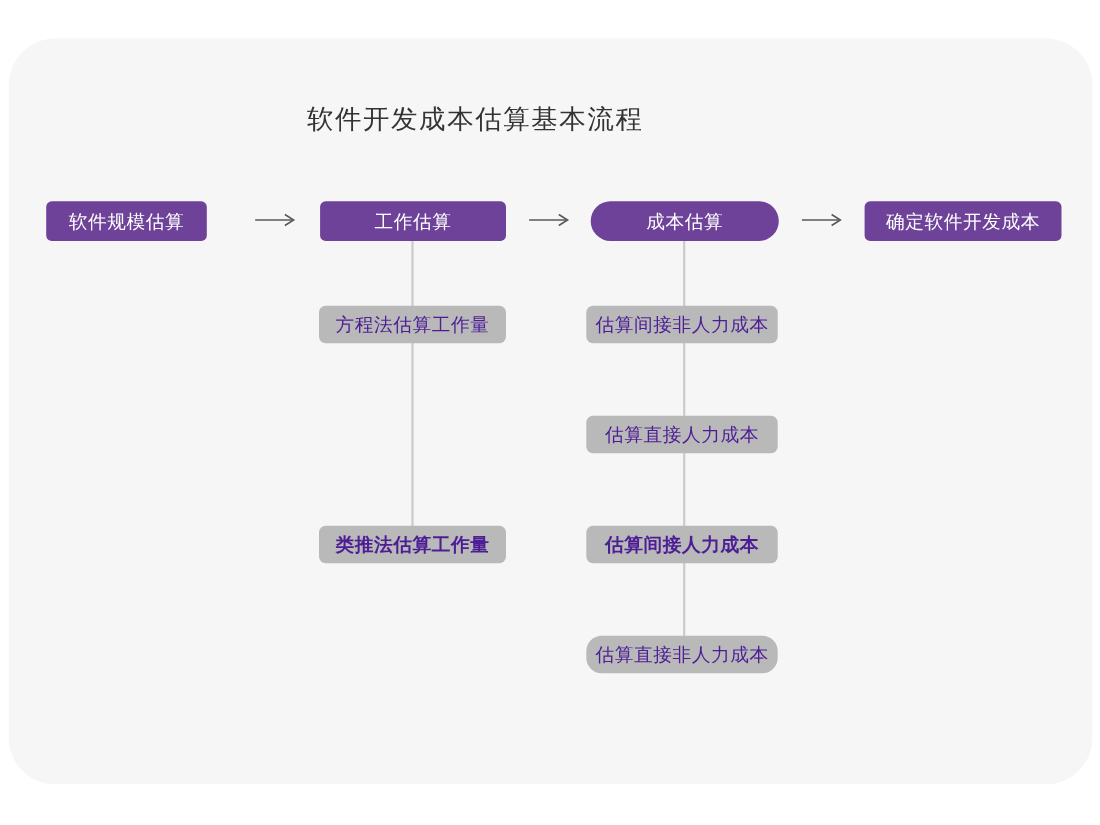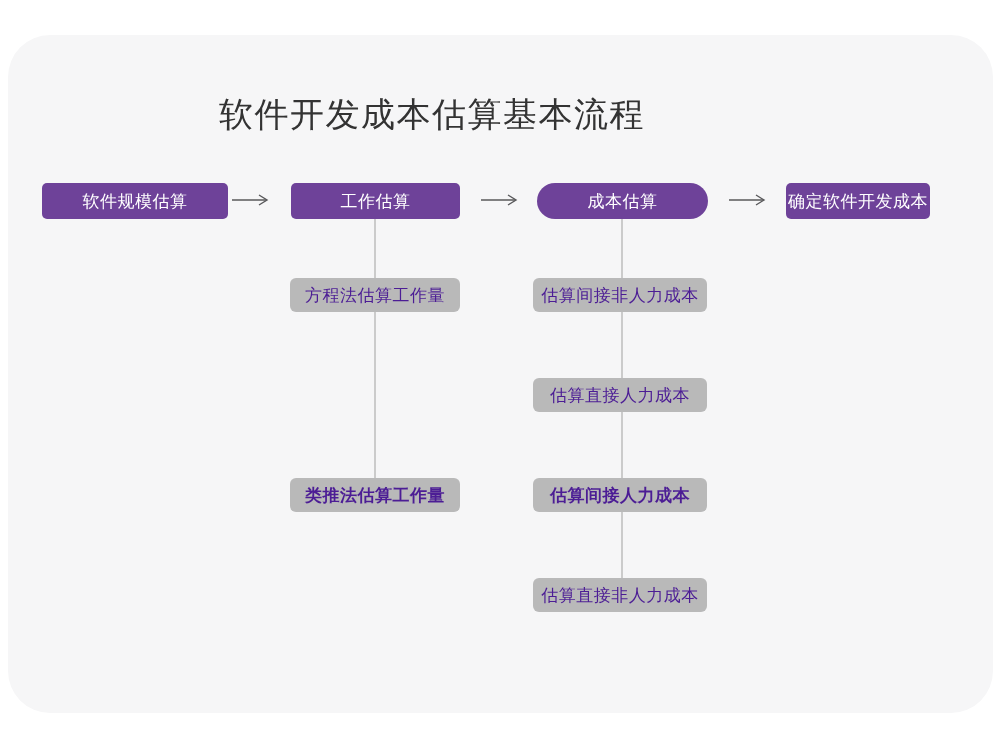--- a/index.html
+++ b/index.html
@@ -10,47 +10,47 @@
   }
   .canvas{
     position:relative;width:1000px;height:750px;background:#ffffff;overflow:hidden;
   }
   .card{
     position:absolute;left:8px;top:35px;width:985px;height:678px;
     background:#f6f6f7;border-radius:42px;
   }
   .title{
     position:absolute;top:92px;left:0;width:864px;
-    text-align:center;font-size:34px;font-weight:500;color:#333333;
+    text-align:center;font-size:24px;font-weight:500;color:#333333;
     letter-spacing:1.5px;margin:0;
   }
   .node{
     position:absolute;text-align:center;
     font-size:17px;letter-spacing:0.5px;
     display:flex;align-items:center;justify-content:center;
     box-sizing:border-box;
   }
   .purple{
     background:#6E4299;color:#ffffff;
     top:183px;height:36px;border-radius:5px;
   }
   .gray{
     background:#b9b9b9;color:#4c1d95;
     height:34px;border-radius:6px;
   }
-  .p1{left:42px;width:186px;}
+  .p1{left:42px;width:146px;}
   .p2{left:291px;width:169px;}
   .p3{left:537px;width:171px;border-radius:18px;}
-  .p4{left:786px;width:144px;}
+  .p4{left:786px;width:179px;}
   .colA{left:290px;width:170px;}
   .colB{left:533px;width:174px;}
   .row1{top:278px;}
   .row2{top:378px;}
   .row3{top:478px;font-weight:bold;}
-  .row4{top:578px;}
+  .row4{top:578px;border-radius:14px;}
   .vline{
     position:absolute;width:2px;background:#cbcbcb;top:219px;
   }
   .vlineA{left:374px;height:276px;}
   .vlineB{left:621px;height:376px;}
   .arrow{
     position:absolute;top:193px;width:40px;height:14px;
   }
   .a1{left:230px;}
   .a2{left:479px;}

